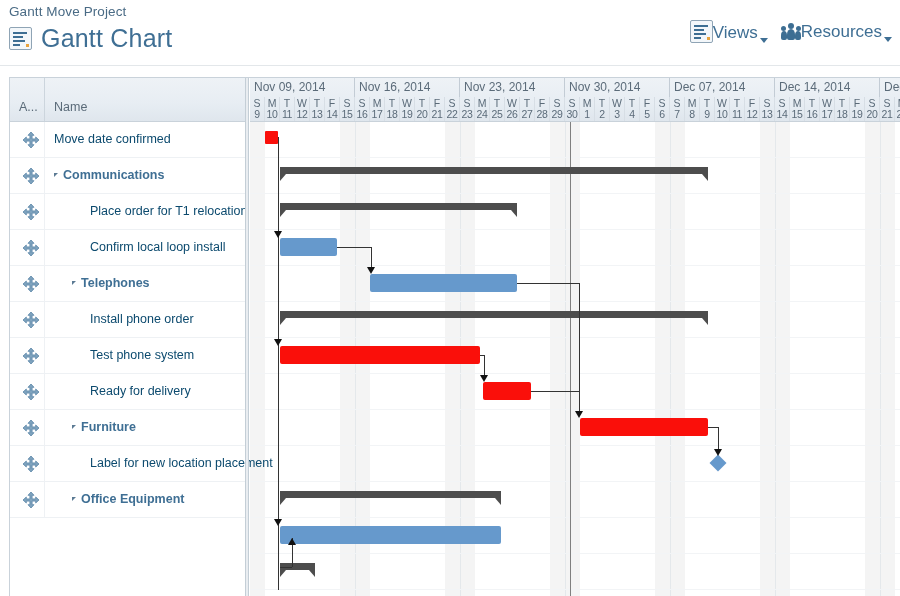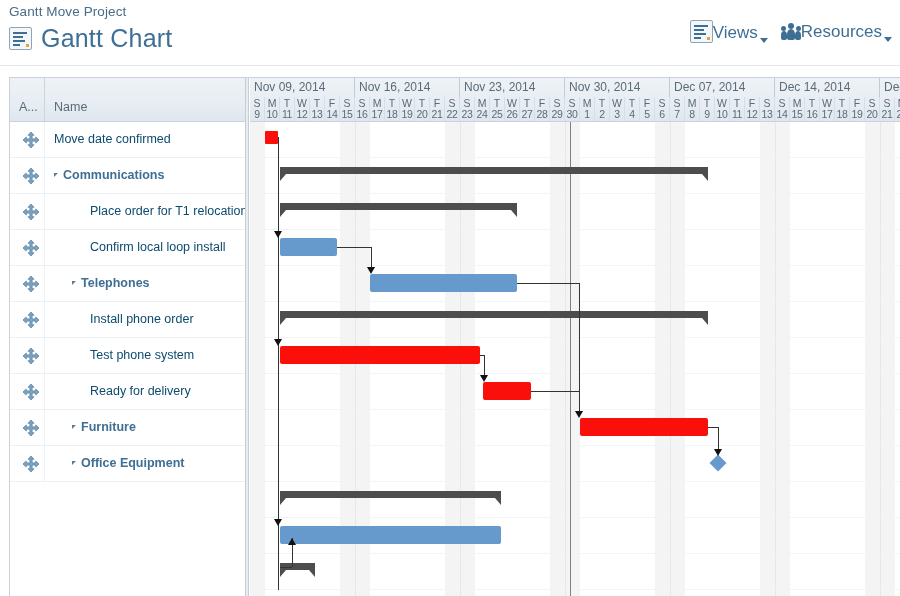--- a/index.html
+++ b/index.html
@@ -208,20 +208,27 @@
                 <path d="M9 1 L12 4.3 H10.1 V7.9 H13.7 V6 L17 9 L13.7 12 V10.1 H10.1 V13.7 H12 L9 17 L6 13.7 H7.9 V10.1 H4.3 V12 L1 9 L4.3 6 V7.9 H7.9 V4.3 H6 Z" fill="#7fa3be" stroke="#5b87a8" stroke-width="0.8" stroke-linejoin="round"></path>
               </svg></div>
             <div class="nm" style="left: 80px; text-align: center;"><span>Ready for delivery</span></div>
           </div>
           <div class="row">
             <div class="cellsep"></div>
             <div class="handle"><svg width="18" height="18" viewBox="0 0 18 18">
                 <path d="M9 1 L12 4.3 H10.1 V7.9 H13.7 V6 L17 9 L13.7 12 V10.1 H10.1 V13.7 H12 L9 17 L6 13.7 H7.9 V10.1 H4.3 V12 L1 9 L4.3 6 V7.9 H7.9 V4.3 H6 Z" fill="#7fa3be" stroke="#5b87a8" stroke-width="0.8" stroke-linejoin="round"></path>
               </svg></div>
             <div class="nm sum" style="left: 62px;"><span class="tri"></span><span>Furniture</span></div>
+          </div>
+          <div class="row">
+            <div class="cellsep"></div>
+            <div class="handle"><svg width="18" height="18" viewBox="0 0 18 18">
+                <path d="M9 1 L12 4.3 H10.1 V7.9 H13.7 V6 L17 9 L13.7 12 V10.1 H10.1 V13.7 H12 L9 17 L6 13.7 H7.9 V10.1 H4.3 V12 L1 9 L4.3 6 V7.9 H7.9 V4.3 H6 Z" fill="#7fa3be" stroke="#5b87a8" stroke-width="0.8" stroke-linejoin="round"></path>
+              </svg></div>
+            <div class="nm" style="left: 80px;"><span>Label for new location placement</span></div>
           </div>
           <div class="row">
             <div class="cellsep"></div>
             <div class="handle"><svg width="18" height="18" viewBox="0 0 18 18">
                 <path d="M9 1 L12 4.3 H10.1 V7.9 H13.7 V6 L17 9 L13.7 12 V10.1 H10.1 V13.7 H12 L9 17 L6 13.7 H7.9 V10.1 H4.3 V12 L1 9 L4.3 6 V7.9 H7.9 V4.3 H6 Z" fill="#7fa3be" stroke="#5b87a8" stroke-width="0.8" stroke-linejoin="round"></path>
               </svg></div>
             <div class="nm sum" style="left: 62px;"><span class="tri"></span><span>Office Equipment</span></div>
           </div>
         </div>
     </div>

